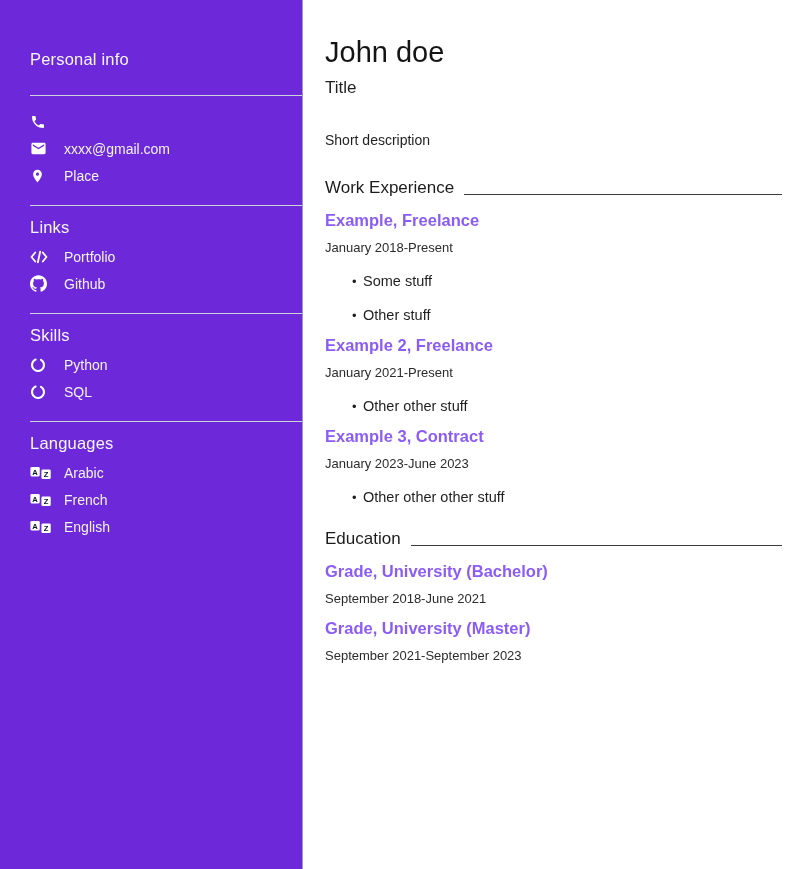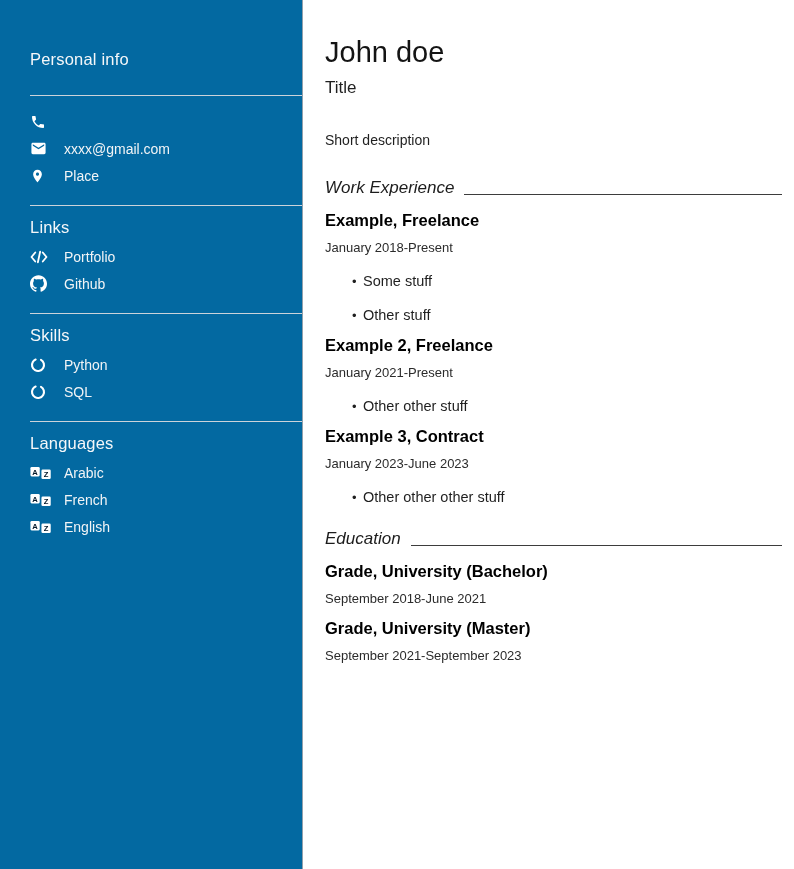--- a/index.html
+++ b/index.html
@@ -14,21 +14,21 @@
     display: flex;
     overflow: hidden;
     background: #ffffff;
   }
 
   
   .sidebar {
     width: 303px;
     min-width: 303px;
     box-sizing: border-box;
-    background: #0369a1;
+    background: #6d28d9;
     color: #ffffff;
     padding: 50px 0 0 30px;
     border-right: 1px solid #93a0ab;
   }
   .sb-heading {
     font-size: 16.5px;
     font-weight: 400;
     margin: 0;
     letter-spacing: 0.2px;
     color: #f5f7f9;
@@ -83,32 +83,31 @@
     font-size: 14px;
     margin: 34px 0 0 0;
     color: #1f1f1f;
   }
   .section-heading {
     display: flex;
     align-items: flex-end;
     margin-top: 30px;
     font-size: 17px;
     color: #1c1c1c;
-    font-style: italic;
   }
   .section-heading .rule {
     flex: 1;
     border-bottom: 1.5px solid #3d3d3d;
     margin: 0 0 3px 10px;
   }
   .entry-title {
     font-size: 16.5px;
     font-weight: 700;
     margin: 13px 0 0 0;
-    color: #000000;
+    color: #8b5cf6;
   }
   .entry-date {
     font-size: 13px;
     margin-top: 10px;
     color: #2b2b2b;
   }
   .bullets {
     list-style: none;
     margin: 0;
     padding: 0 0 0 27px;

